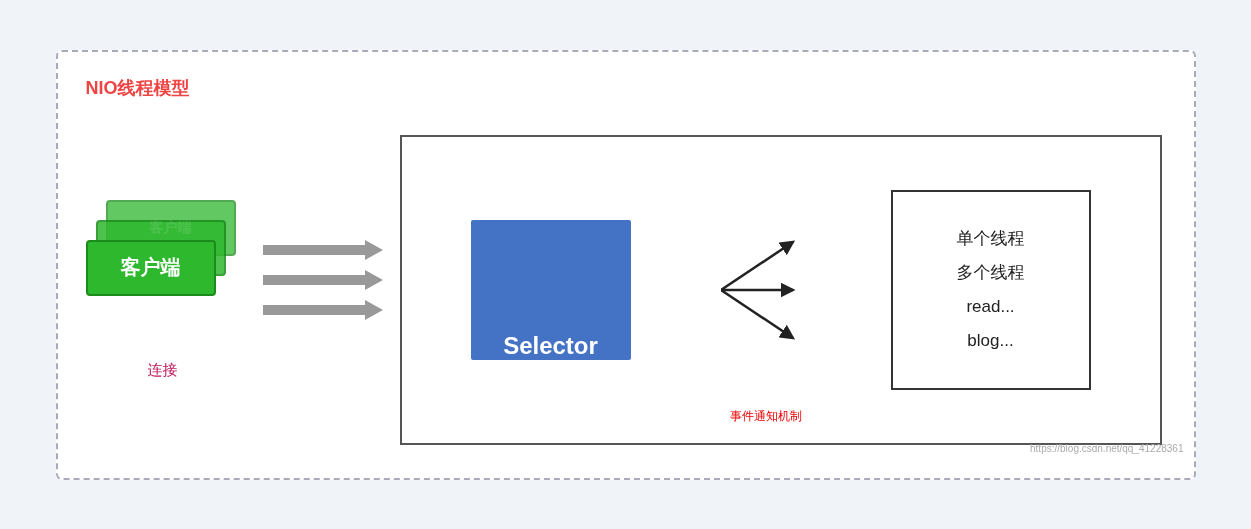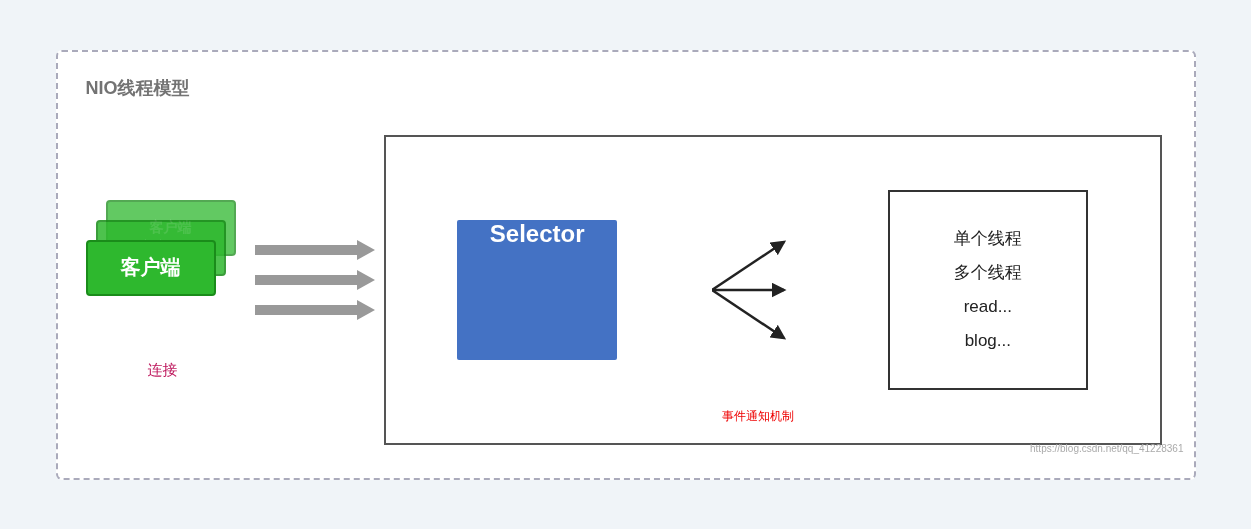--- a/index.html
+++ b/index.html
@@ -19,28 +19,28 @@
       border-radius: 6px;
       padding: 24px 32px 28px 28px;
       width: 1140px;
       min-height: 430px;
       position: relative;
     }
 
     .diagram-title {
       font-size: 18px;
       font-weight: bold;
-      color: #737373;
+      color: #ef4444;
       margin-bottom: 30px;
     }
 
     .diagram-body {
       display: flex;
       align-items: center;
-      gap: 4px;
+      gap: 12px;
       position: relative;
       height: 320px;
     }
 
     
     .clients-area {
       position: relative;
       width: 160px;
       height: 200px;
       flex-shrink: 0;
@@ -138,21 +138,21 @@
 
     
     .selector-box {
       background: #4472c4;
       color: white;
       font-size: 24px;
       font-weight: bold;
       width: 160px;
       height: 140px;
       display: flex;
-      align-items: flex-start;
+      align-items: flex-end;
       justify-content: center;
       border-radius: 2px;
       flex-shrink: 0;
     }
 
     .selector-label-below {
       position: absolute;
       bottom: 18px;
       left: 50%;
       transform: translateX(-70%);

